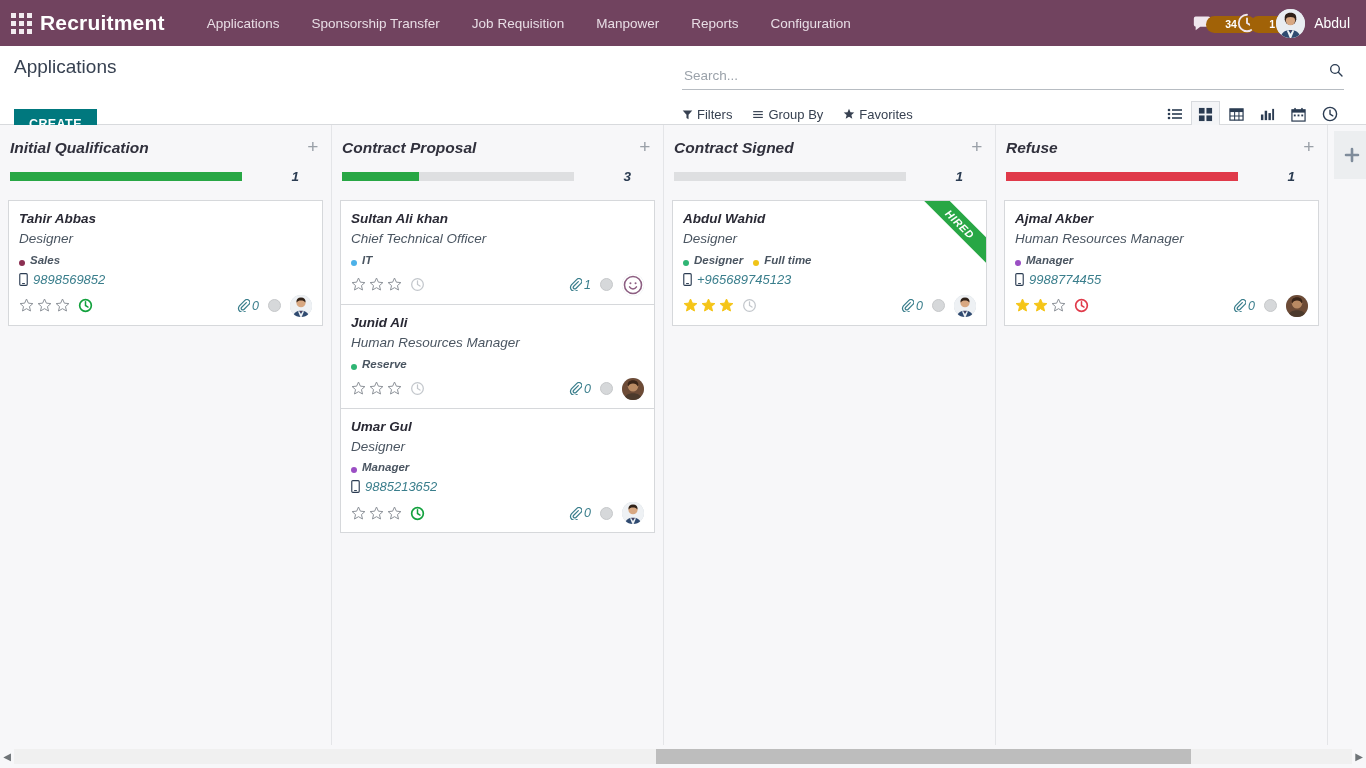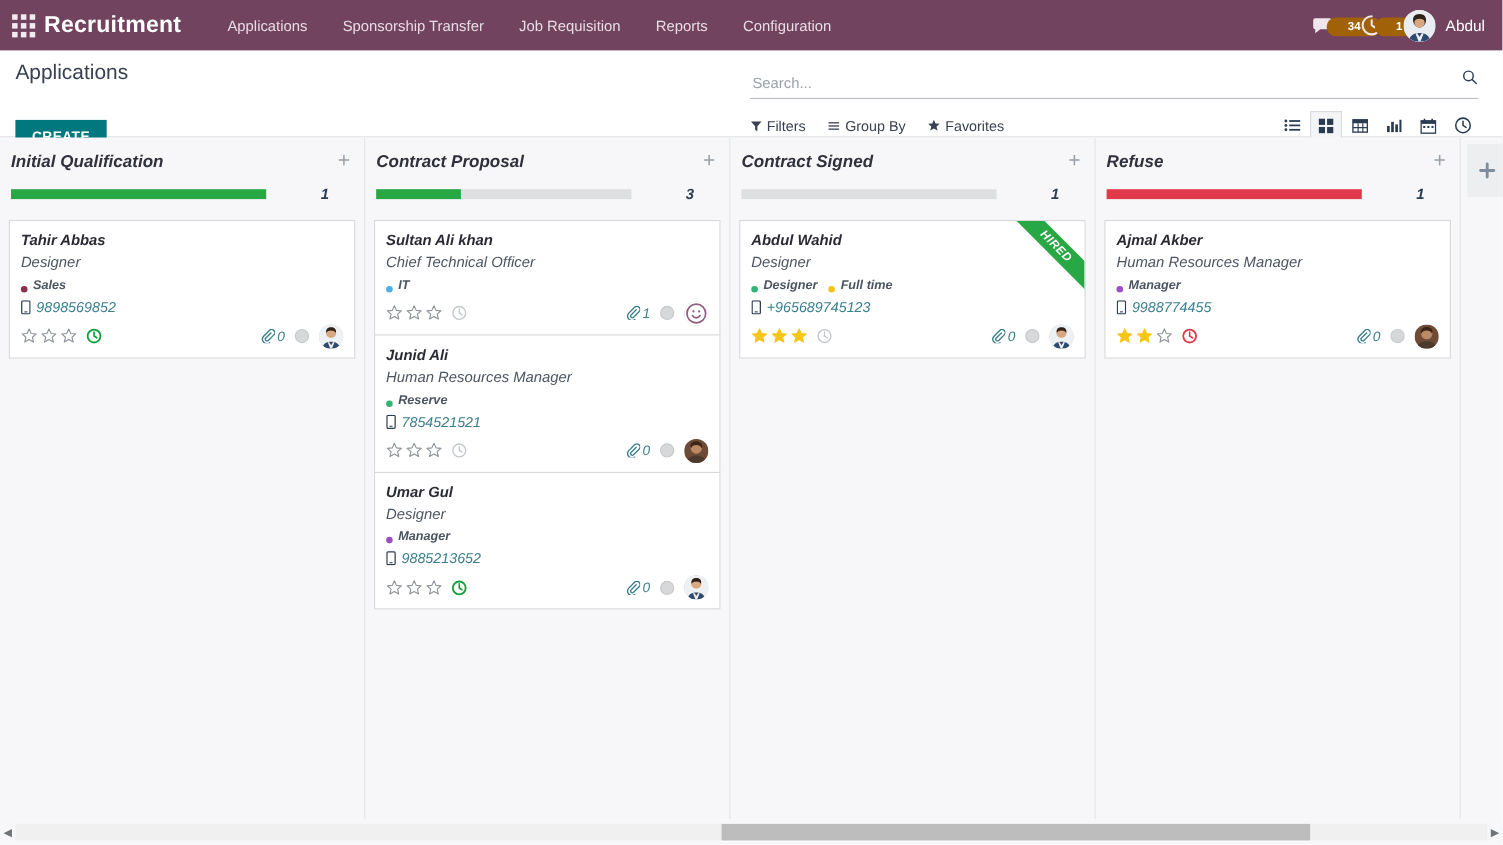--- a/index.html
+++ b/index.html
@@ -262,20 +262,21 @@
       <i></i>
       <i></i>
       <i></i>
       <i></i>
   </div>
   <div class="brand">Recruitment</div>
   <div class="nav">
     <div class="nav-item">Applications</div>
     <div class="nav-item">Sponsorship Transfer</div>
     <div class="nav-item">Job Requisition</div>
+    <div class="nav-item">Manpower</div>
     <div class="nav-item">Reports</div>
     <div class="nav-item">Configuration</div>
   </div>
   <div class="spacer"></div>
 
   <div class="sysitem">
     <svg class="sysicon" viewBox="0 0 24 24">
       <path d="M4 5h14a2 2 0 0 1 2 2v7a2 2 0 0 1-2 2H9l-5 4v-4a2 2 0 0 1-2-2V7a2 2 0 0 1 2-2z" fill="#f0e7ee"></path>
     </svg>
     <span class="badge">34</span>
@@ -527,29 +528,20 @@
         </div>
         <div class="card">
           <div class="card-name">Junid Ali</div>
           <div class="card-job">Human Resources Manager</div>
           <div class="tags">
             <span class="tag">
               <i class="dot" style="background:#2fb574"></i>
               <span>Reserve</span>
             </span>
           </div>
-          <div class="phone">
-            <span class="mobile">
-              <svg width="9" height="13" viewBox="0 0 10 15">
-                <rect x="0.7" y="0.7" width="8.6" height="13.6" rx="1.2" fill="none" stroke="#2b3c52" stroke-width="1.3"></rect>
-                <rect x="3.4" y="11.6" width="3.2" height="1.1" fill="#2b3c52"></rect>
-              </svg>
-            </span>
-            <span>7854521521</span>
-          </div>
           <div class="card-foot">
             <div class="stars">
               <svg width="15" height="15" viewBox="0 0 18 18">
                 <path d="M9 1.2l2.25 5 5.4.5-4.1 3.6 1.25 5.3L9 12.8 4.2 15.6l1.25-5.3-4.1-3.6 5.4-.5z" fill="none" stroke="#8d9299" stroke-width="1.2" stroke-linejoin="round"></path>
               </svg>
               <svg width="15" height="15" viewBox="0 0 18 18">
                 <path d="M9 1.2l2.25 5 5.4.5-4.1 3.6 1.25 5.3L9 12.8 4.2 15.6l1.25-5.3-4.1-3.6 5.4-.5z" fill="none" stroke="#8d9299" stroke-width="1.2" stroke-linejoin="round"></path>
               </svg>
               <svg width="15" height="15" viewBox="0 0 18 18">
                 <path d="M9 1.2l2.25 5 5.4.5-4.1 3.6 1.25 5.3L9 12.8 4.2 15.6l1.25-5.3-4.1-3.6 5.4-.5z" fill="none" stroke="#8d9299" stroke-width="1.2" stroke-linejoin="round"></path>

